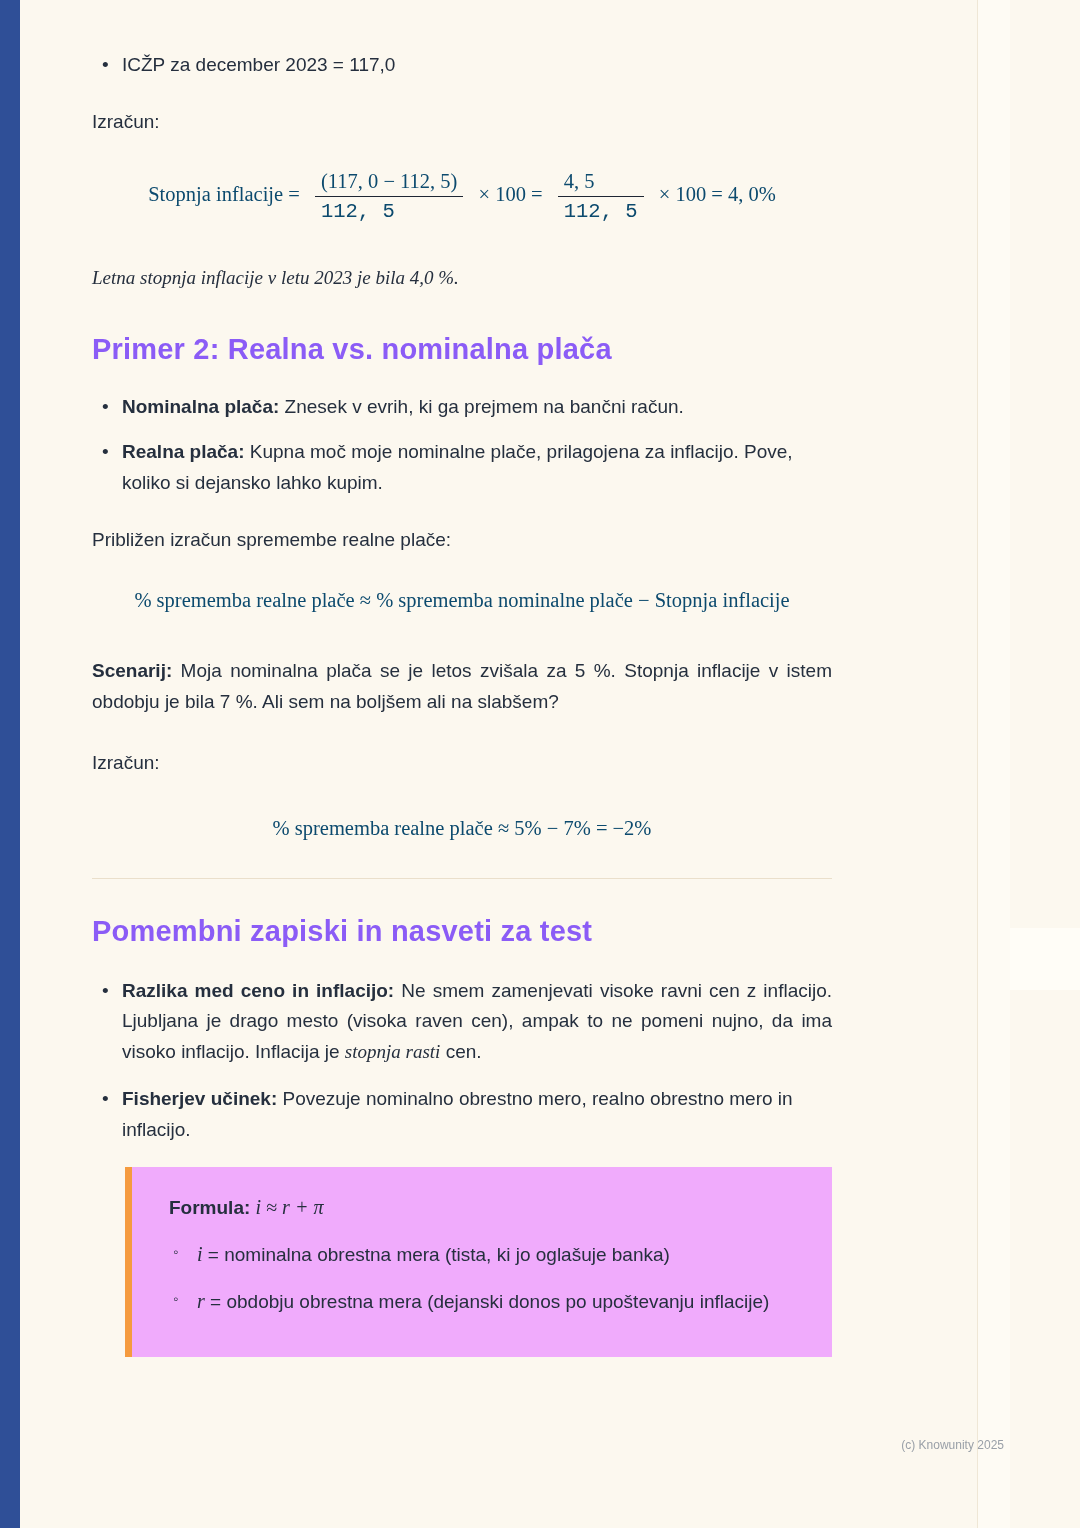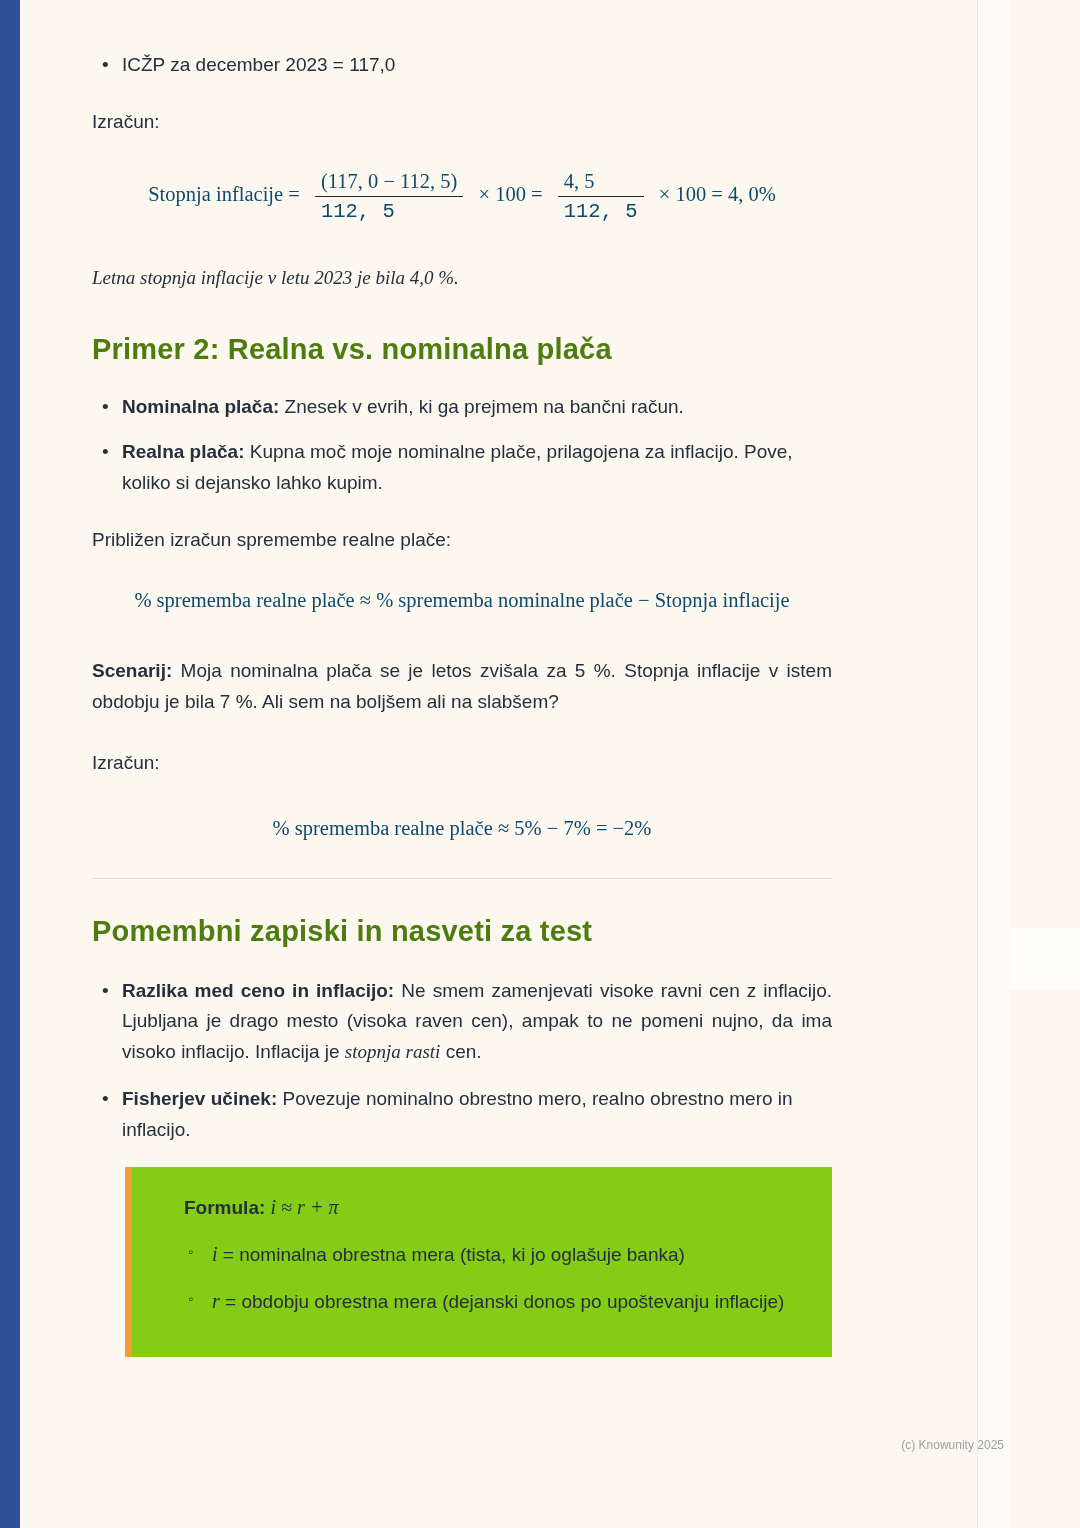--- a/index.html
+++ b/index.html
@@ -63,34 +63,34 @@
     margin:0 5px;
   }
   .frac .num {
     border-bottom:1.4px solid #1E2633;
     padding:0 6px 3px 6px;
   }
   .frac .den { padding:3px 6px 0 6px;font-family:Liberation Mono, monospace; }
 
   .heading {
     font-size:29px; font-weight:700;
-    color:#4d7c0f;
+    color:#8b5cf6;
     letter-spacing:0.2px;
   }
 
   .divider {
     border:none; border-top:1px solid #EADFCB;
     margin:38px 0 0 0;
   }
 
   .callout {
     margin-left:33px; margin-top:22px;
-    background:#84cc16;
+    background:#f0abfc;
     border-left:7px solid #F59B3F;
-    padding:24px 30px 30px 52px;
+    padding:24px 30px 30px 37px;
     min-height:190px;
   }
   .callout .formula-line { font-size:19px; line-height:1.6; margin-bottom:10px; }
   .mathvar {
     font-family:"Liberation Serif", serif;
     font-style:italic; font-size:20px;
   }
   .sub-bullet { display:flex; font-size:19px; line-height:1.62; margin-top:14px; }
   .sub-bullet .circle {
     flex:0 0 28px; padding-left:4px;

